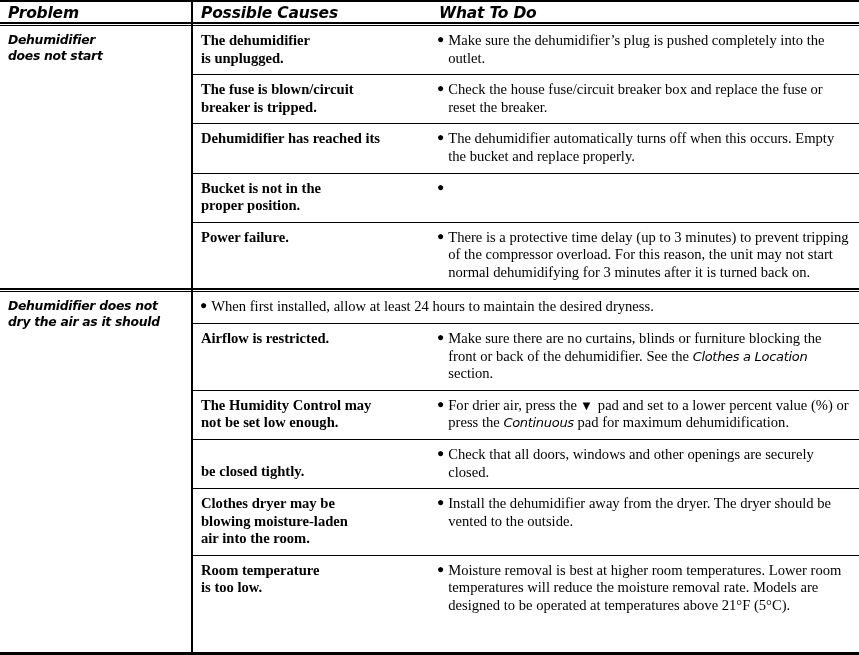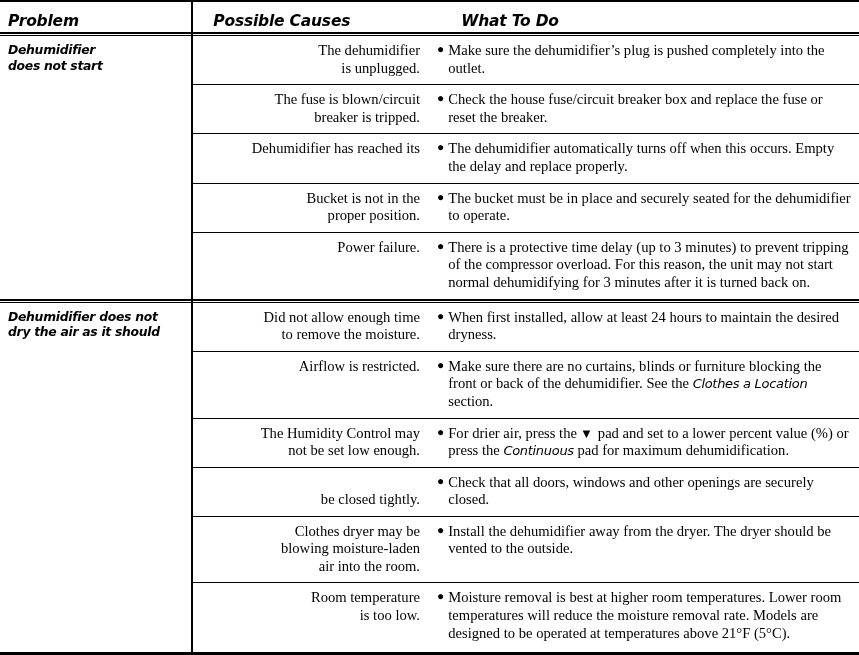--- a/index.html
+++ b/index.html
@@ -62,23 +62,22 @@
     left: 191px;
     width: 2px;
     height: 655px;
     background: #000;
     z-index: 3;
   }
 
   
   .header-row {
     display: flex;
-    align-items: center;
-    height: 30px;
-    gap: 22px;
+    align-items: flex-end;
+    height: 20px;
   }
   .hcell {
     font-family: "DejaVu Sans", "Liberation Sans", sans-serif;
     font-weight: bold;
     font-style: italic;
     font-size: 15.5px;
     letter-spacing: -0.2px;
     padding-top: 7px;
     box-sizing: border-box;
   }
@@ -116,24 +115,23 @@
   }
   .trow.last {
     border-bottom: none;
   }
 
   .cause {
     width: 237px;
     flex: 0 0 237px;
     box-sizing: border-box;
     padding: 6px 8px 7px 10px;
-    font-weight: normal;
+    font-weight: bold;
     font-size: 14.6px;
     line-height: 17.5px;
-    text-align: right;
   }
   .todo {
     flex: 1 1 auto;
     box-sizing: border-box;
     padding: 6px 8px 7px 9px;
     font-size: 14.6px;
     line-height: 17.6px;
     display: flex;
     align-items: flex-start;
   }
@@ -212,32 +210,31 @@
           <span class="todo-text">Check the house fuse/circuit breaker box and replace the fuse or reset the breaker.</span>
         </div>
       </div>
 
       <div class="trow">
         <div class="cause">
           <span>Dehumidifier has reached its</span><br>
         </div>
         <div class="todo">
           <span class="bullet">●</span>
-          <span class="todo-text">The dehumidifier automatically turns off when this occurs. Empty the delay and replace properly.</span>
+          <span class="todo-text">The dehumidifier automatically turns off when this occurs. Empty the bucket and replace properly.</span>
         </div>
       </div>
 
       <div class="trow">
         <div class="cause">
           <span>Bucket is not in the</span><br>
           <span>proper position.</span>
         </div>
         <div class="todo">
           <span class="bullet">●</span>
-          <span class="todo-text">The bucket must be in place and securely seated for the dehumidifier to operate.</span>
         </div>
       </div>
 
       <div class="trow last">
         <div class="cause">
           <span>Power failure.</span>
         </div>
         <div class="todo">
           <span class="bullet">●</span>
           <span class="todo-text">There is a protective time delay (up to 3 minutes) to prevent tripping of the compressor overload. For this reason, the unit may not start normal dehumidifying for 3 minutes after it is turned back on.</span>
@@ -250,24 +247,20 @@
   <div class="rule-group"></div>
 
   <div class="group">
     <div class="problem-cell">
       <span>Dehumidifier does not</span><br>
       <span>dry the air as it should</span>
     </div>
     <div class="rows-cell">
 
       <div class="trow">
-        <div class="cause">
-          <span>Did not allow enough time</span><br>
-          <span>to remove the moisture.</span>
-        </div>
         <div class="todo">
           <span class="bullet">●</span>
           <span class="todo-text">When first installed, allow at least 24 hours to maintain the desired dryness.</span>
         </div>
       </div>
 
       <div class="trow">
         <div class="cause">
           <span>Airflow is restricted.</span>
         </div>

